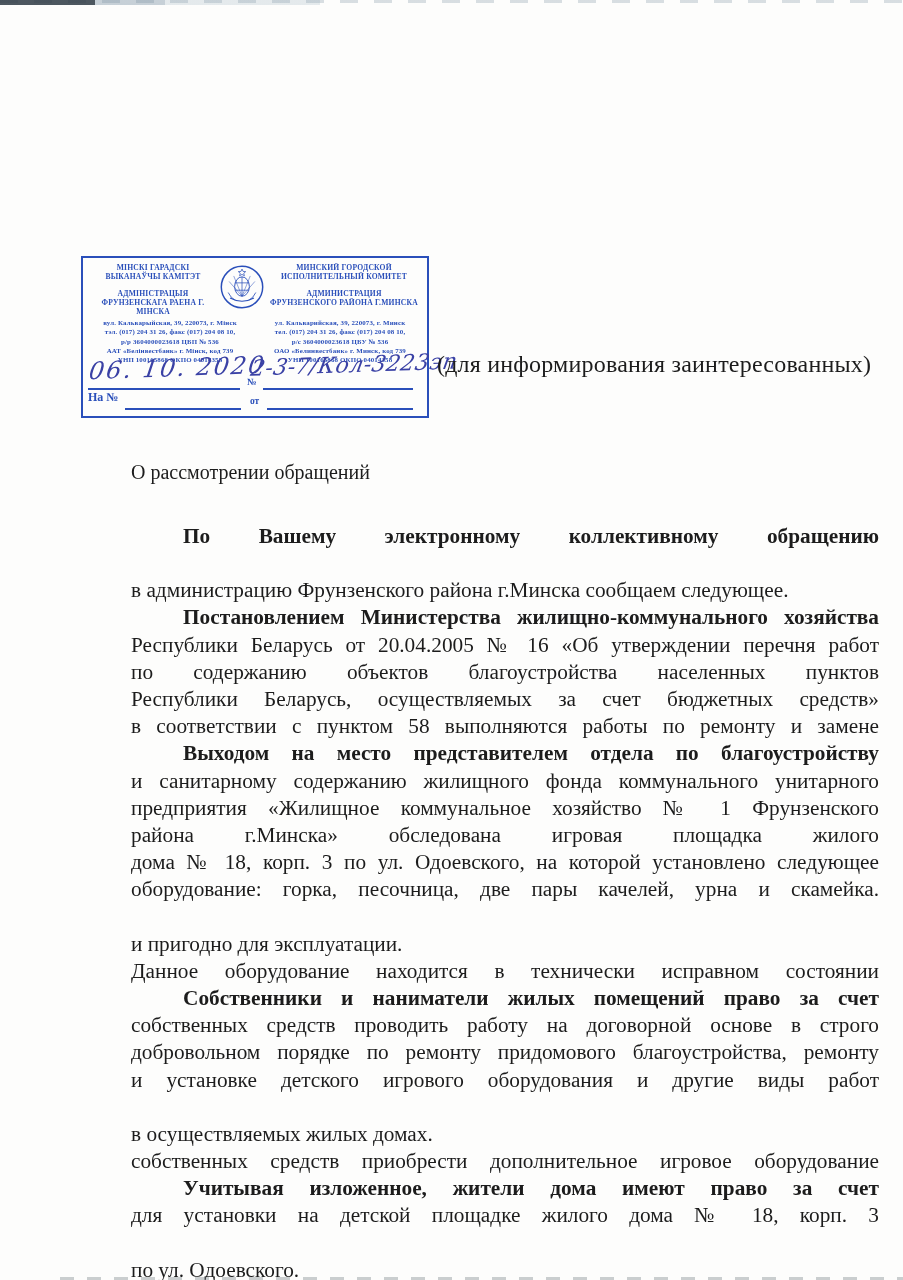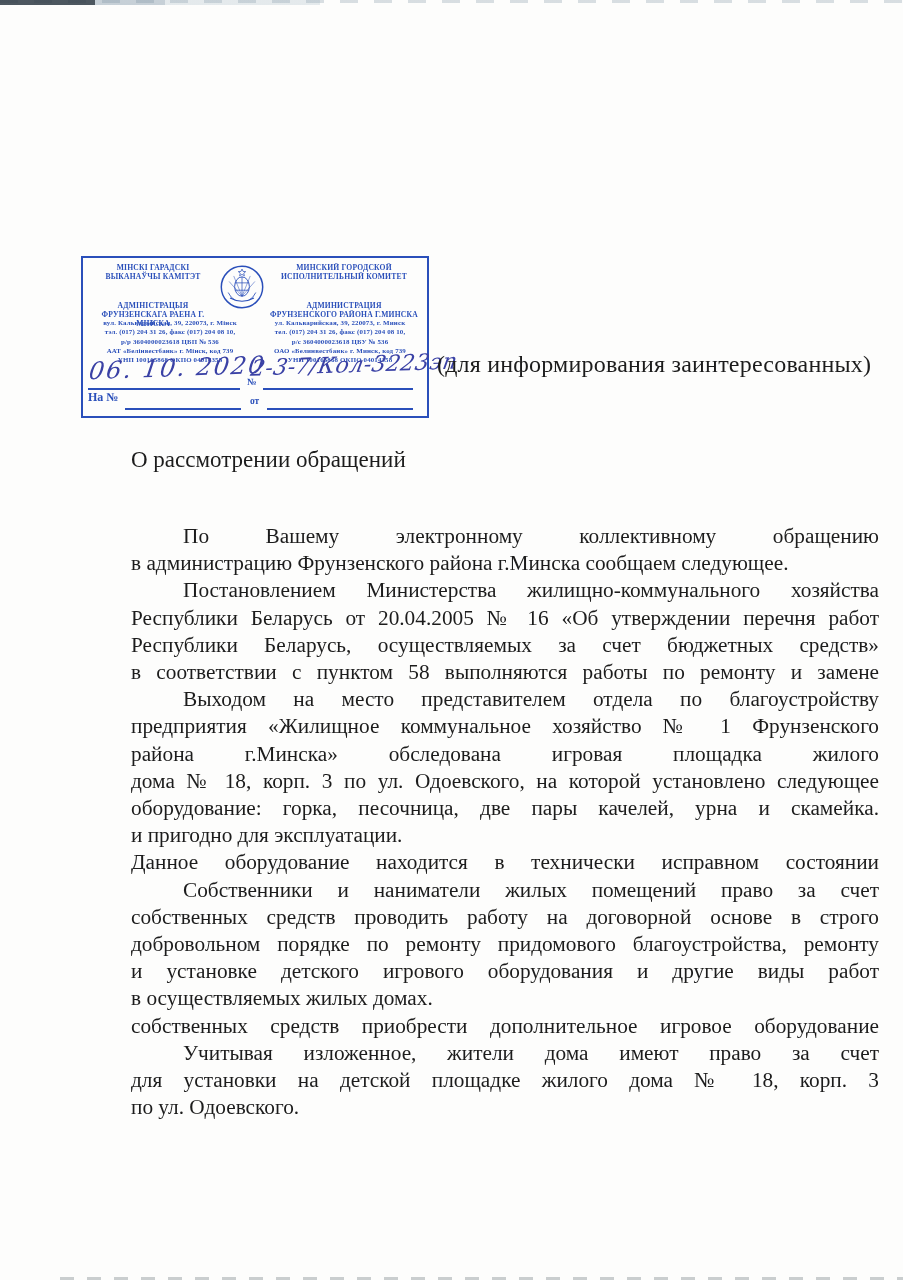--- a/index.html
+++ b/index.html
@@ -40,21 +40,21 @@
     color:var(--stamp);
     font-family:"Liberation Serif","DejaVu Serif",serif;
     font-weight:bold;
   }
   .stamp .names{
     position:absolute;top:5px;left:4px;right:4px;height:52px;
     display:flex;justify-content:space-between;align-items:flex-start;
   }
   .org-col{width:132px;text-align:center;font-size:7.6px;line-height:9px;letter-spacing:.2px;}
   .org-col.right{width:158px;}
-  .org-col .gap{margin-top:20px;}
+  .org-col .gap{margin-top:8px;}
   .emblem{width:46px;height:46px;flex:0 0 auto;margin-top:1px;}
   .stamp .addrs{
     position:absolute;top:60px;left:4px;right:2px;
     display:flex;justify-content:space-between;
   }
   .addr-col{width:166px;text-align:center;font-size:6.9px;line-height:9.3px;letter-spacing:.15px;white-space:nowrap;}
   .addr-col.right{width:170px;}
   
   .hw{
     position:absolute;
@@ -70,30 +70,30 @@
   .lbl-na{position:absolute;left:5px;top:132px;font-size:12px;}
   .u-na{left:42px;top:132px;width:116px;height:18px;}
   .lbl-ot{position:absolute;left:167px;top:138px;font-size:9.5px;}
   .u-ot{left:184px;top:132px;width:146px;height:18px;}
   
   .annotation{
     position:absolute;left:437px;top:351px;width:455px;
     font-size:24px;letter-spacing:.2px;
   }
   .subject{
-    position:absolute;left:131px;top:447px;
-    font-size:23px;
+    position:absolute;left:131px;top:461px;
+    font-size:20px;
   }
   .body-text{
     position:absolute;left:131px;top:523px;width:748px;
     font-size:21.3px;line-height:27.2px;
   }
   .ln{text-align:justify;text-align-last:justify;}
-  .ln.pstart{text-indent:52px;}
-  .ln.pend{text-align-last:left;}
+  .ln.pstart{text-indent:52px;font-weight:bold;}
+  .ln.pend{text-align-last:left;margin-top:27px;}
 </style>
 </head>
 <body>
 
 <div class="page">
 
   <div class="scan-top"></div>
 
   <div class="stamp">
 
@@ -156,24 +156,26 @@
   <div class="annotation">(для информирования заинтересованных)</div>
 
   <div class="subject">О рассмотрении обращений</div>
 
   <div class="body-text">
     <div class="ln pstart">По Вашему электронному коллективному обращению</div>
     <div class="ln pend">в администрацию Фрунзенского района г.Минска сообщаем следующее.</div>
 
     <div class="ln pstart">Постановлением Министерства жилищно-коммунального хозяйства</div>
     <div class="ln">Республики Беларусь от 20.04.2005 № 16 «Об утверждении перечня работ</div>
+    <div class="ln">по содержанию объектов благоустройства населенных пунктов</div>
     <div class="ln">Республики Беларусь, осуществляемых за счет бюджетных средств»</div>
     <div class="ln">в соответствии с пунктом 58 выполняются работы по ремонту и замене</div>
 
     <div class="ln pstart">Выходом на место представителем отдела по благоустройству</div>
+    <div class="ln">и санитарному содержанию жилищного фонда коммунального унитарного</div>
     <div class="ln">предприятия «Жилищное коммунальное хозяйство № 1 Фрунзенского</div>
     <div class="ln">района г.Минска» обследована игровая площадка жилого</div>
     <div class="ln">дома № 18, корп. 3 по ул. Одоевского, на которой установлено следующее</div>
     <div class="ln">оборудование: горка, песочница, две пары качелей, урна и скамейка.</div>
     <div class="ln pend">и пригодно для эксплуатации.</div>
     <div class="ln">Данное оборудование находится в технически исправном состоянии</div>
 
     <div class="ln pstart">Собственники и наниматели жилых помещений право за счет</div>
     <div class="ln">собственных средств проводить работу на договорной основе в строго</div>
     <div class="ln">добровольном порядке по ремонту придомового благоустройства, ремонту</div>

